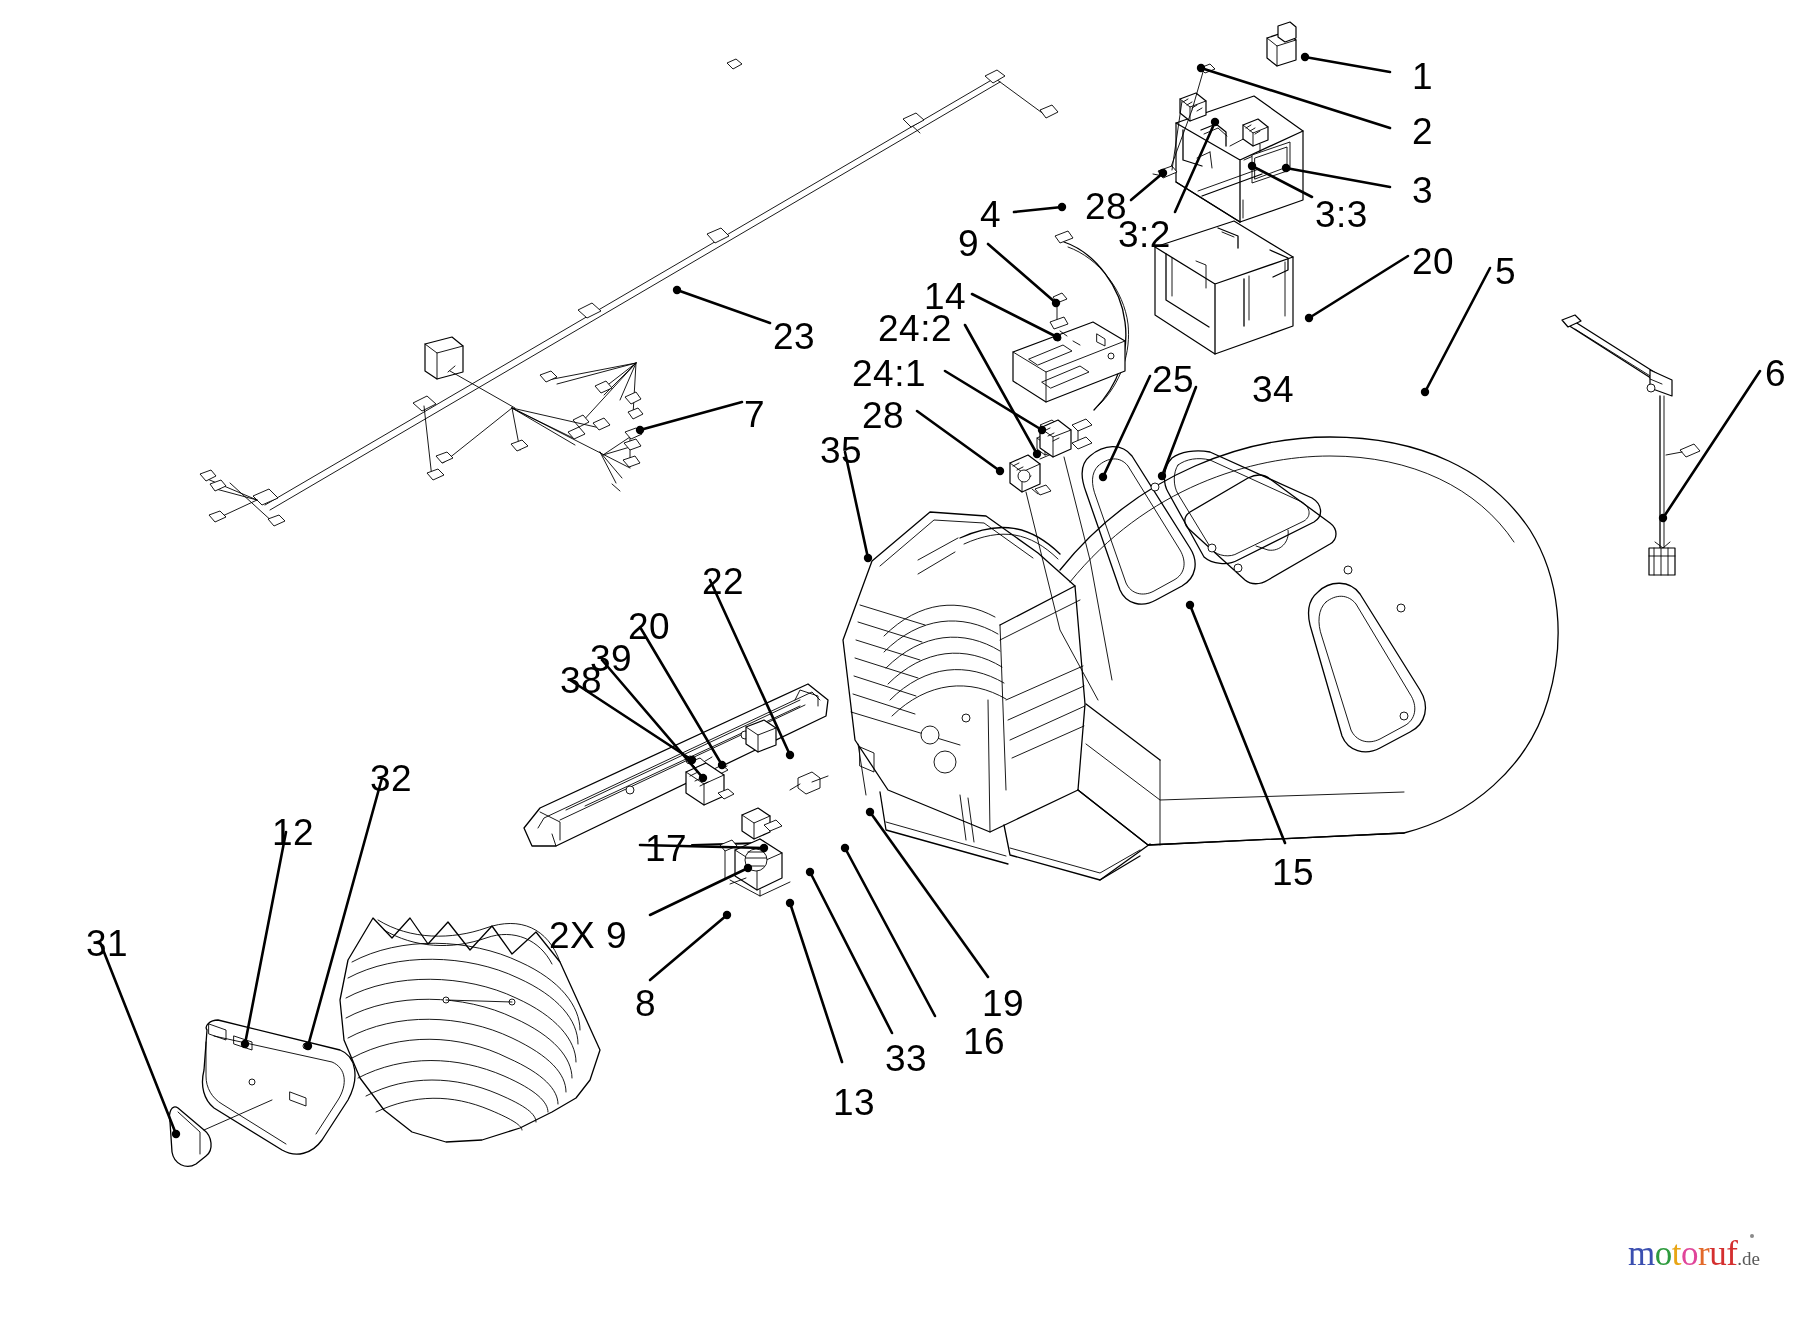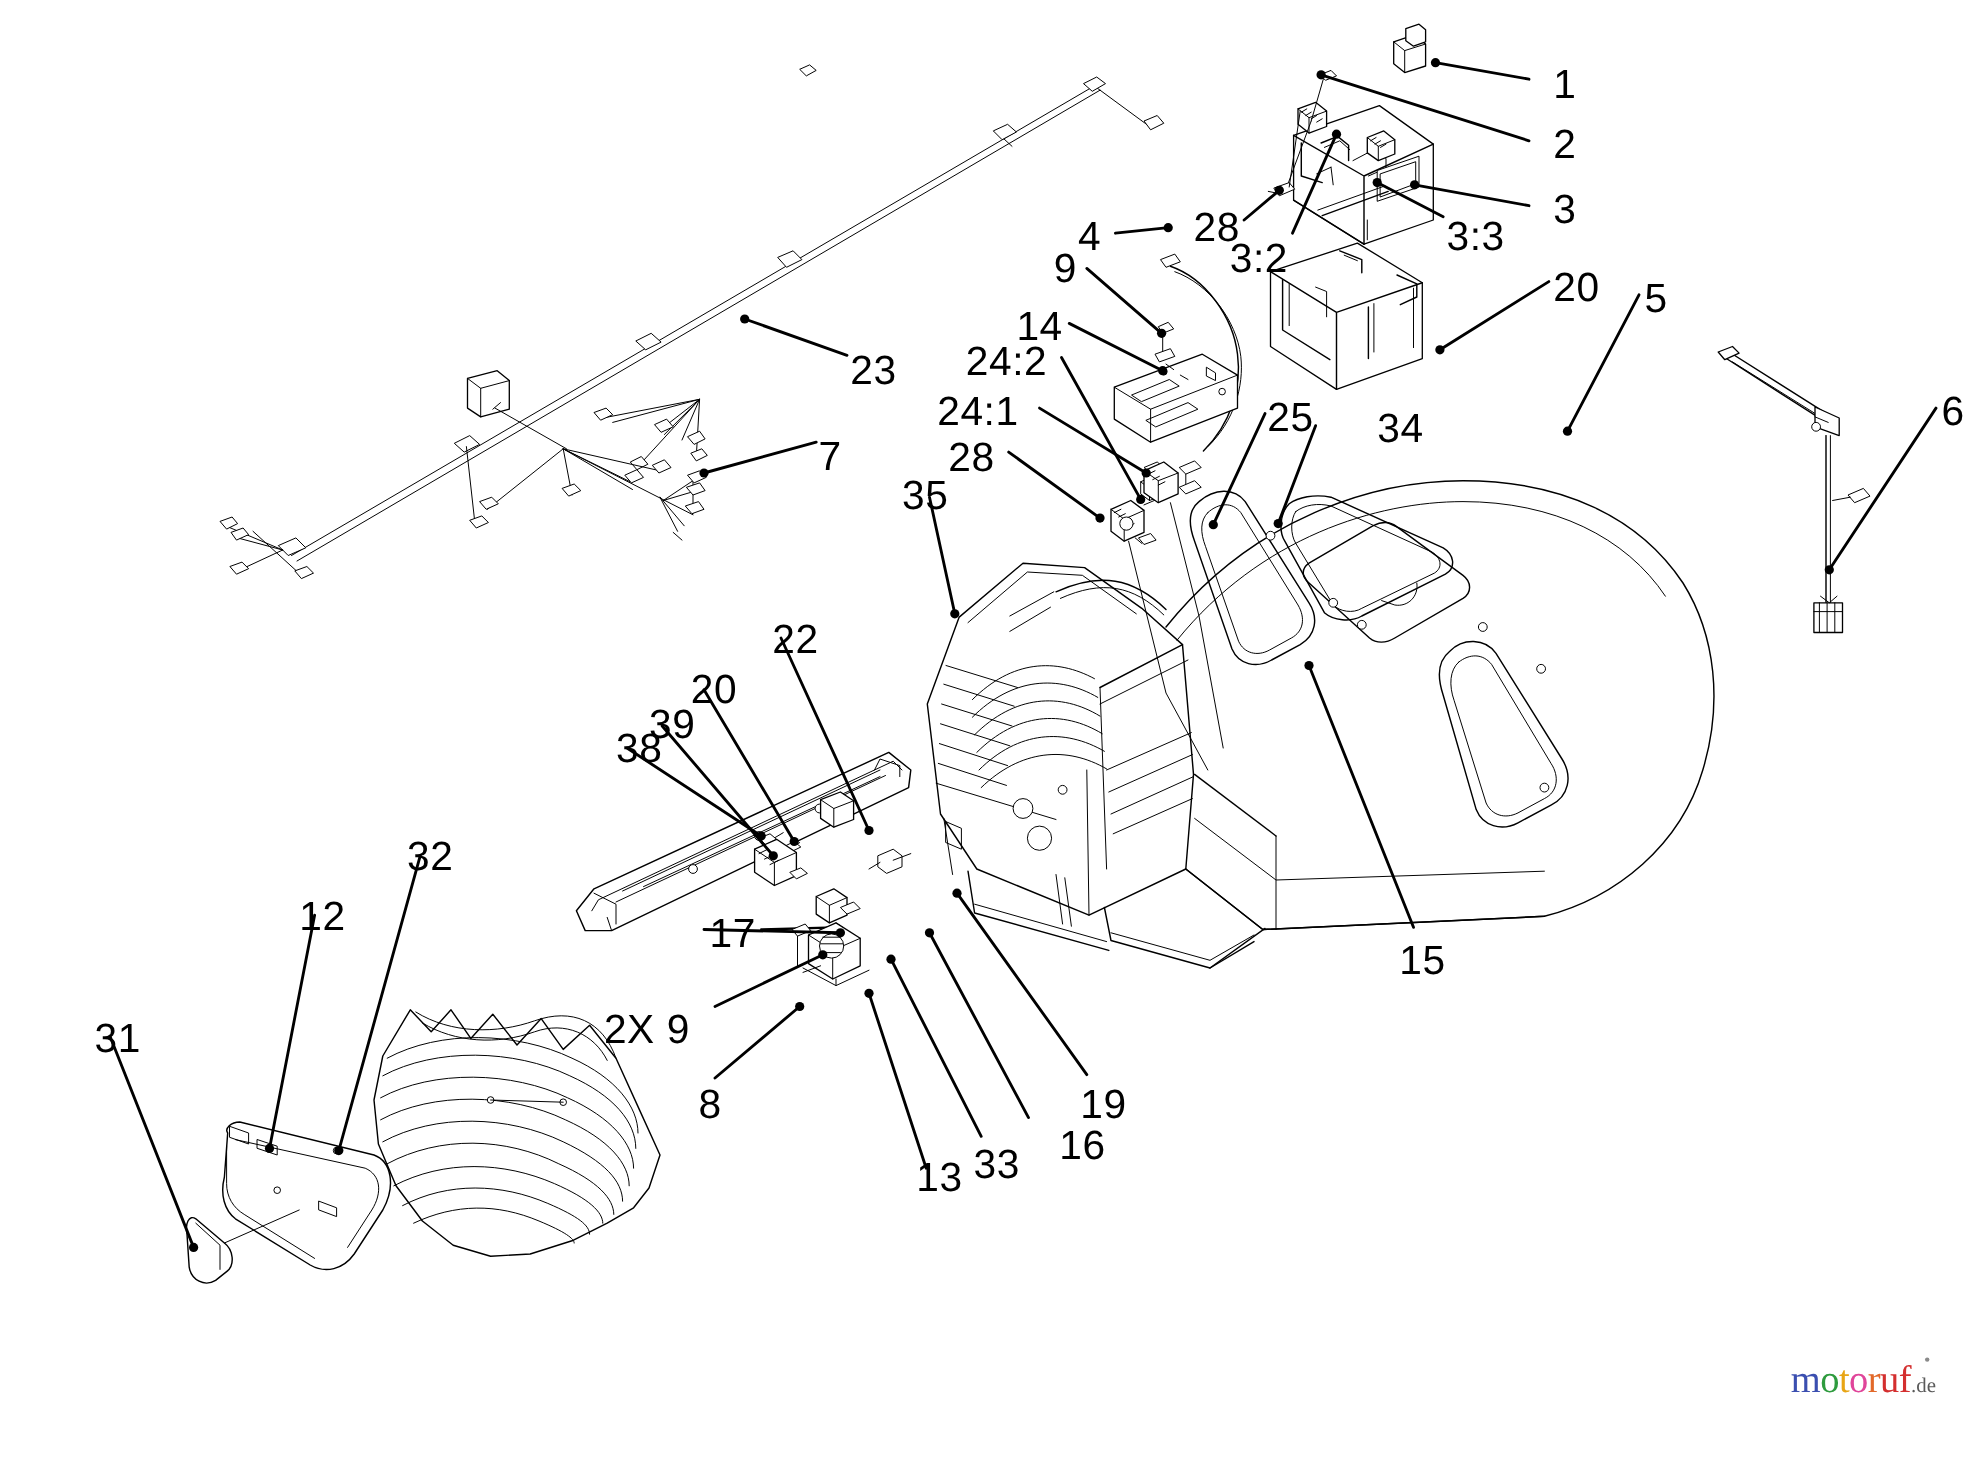--- a/index.html
+++ b/index.html
@@ -552,21 +552,21 @@
       <div class="callout" style="left: 702px; top: 563px;">22</div>
       <div class="callout" style="left: 628px; top: 608px;">20</div>
       <div class="callout" style="left: 590px; top: 640px;">39</div>
       <div class="callout" style="left: 560px; top: 662px;">38</div>
       <div class="callout" style="left: 370px; top: 760px;">32</div>
       <div class="callout" style="left: 272px; top: 814px;">12</div>
       <div class="callout" style="left: 86px; top: 925px;">31</div>
       <div class="callout" style="left: 605px; top: 830px; margin-left: 40px;">17</div>
       <div class="callout" style="left: 549px; top: 917px; text-align: center;">2X 9</div>
       <div class="callout" style="left: 635px; top: 985px;">8</div>
-      <div class="callout" style="left: 833px; top: 1052px;">13</div>
+      <div class="callout" style="left: 833px; top: 1084px;">13</div>
       <div class="callout" style="left: 885px; top: 1040px;">33</div>
       <div class="callout" style="left: 928px; top: 1023px; margin-left: 35px;">16</div>
       <div class="callout" style="left: 982px; top: 985px;">19</div>
     </div>
 
   <div id="watermark"><span class="wm-l" style="color: rgb(59, 79, 176);">m</span><span class="wm-l" style="color: rgb(46, 155, 62);">o</span><span class="wm-l" style="color: rgb(232, 165, 21);">t</span><span class="wm-l" style="color: rgb(224, 69, 154);">o</span><span class="wm-l" style="color: rgb(226, 105, 42);">r</span><span class="wm-l" style="color: rgb(212, 47, 47);">u</span><span class="wm-l" style="color: rgb(212, 47, 47);">f</span><span class="wm-dot"></span><span class="wm-de" style="color: rgb(90, 90, 90);">.de</span></div>
 
 </div>
 
 </body></html>

